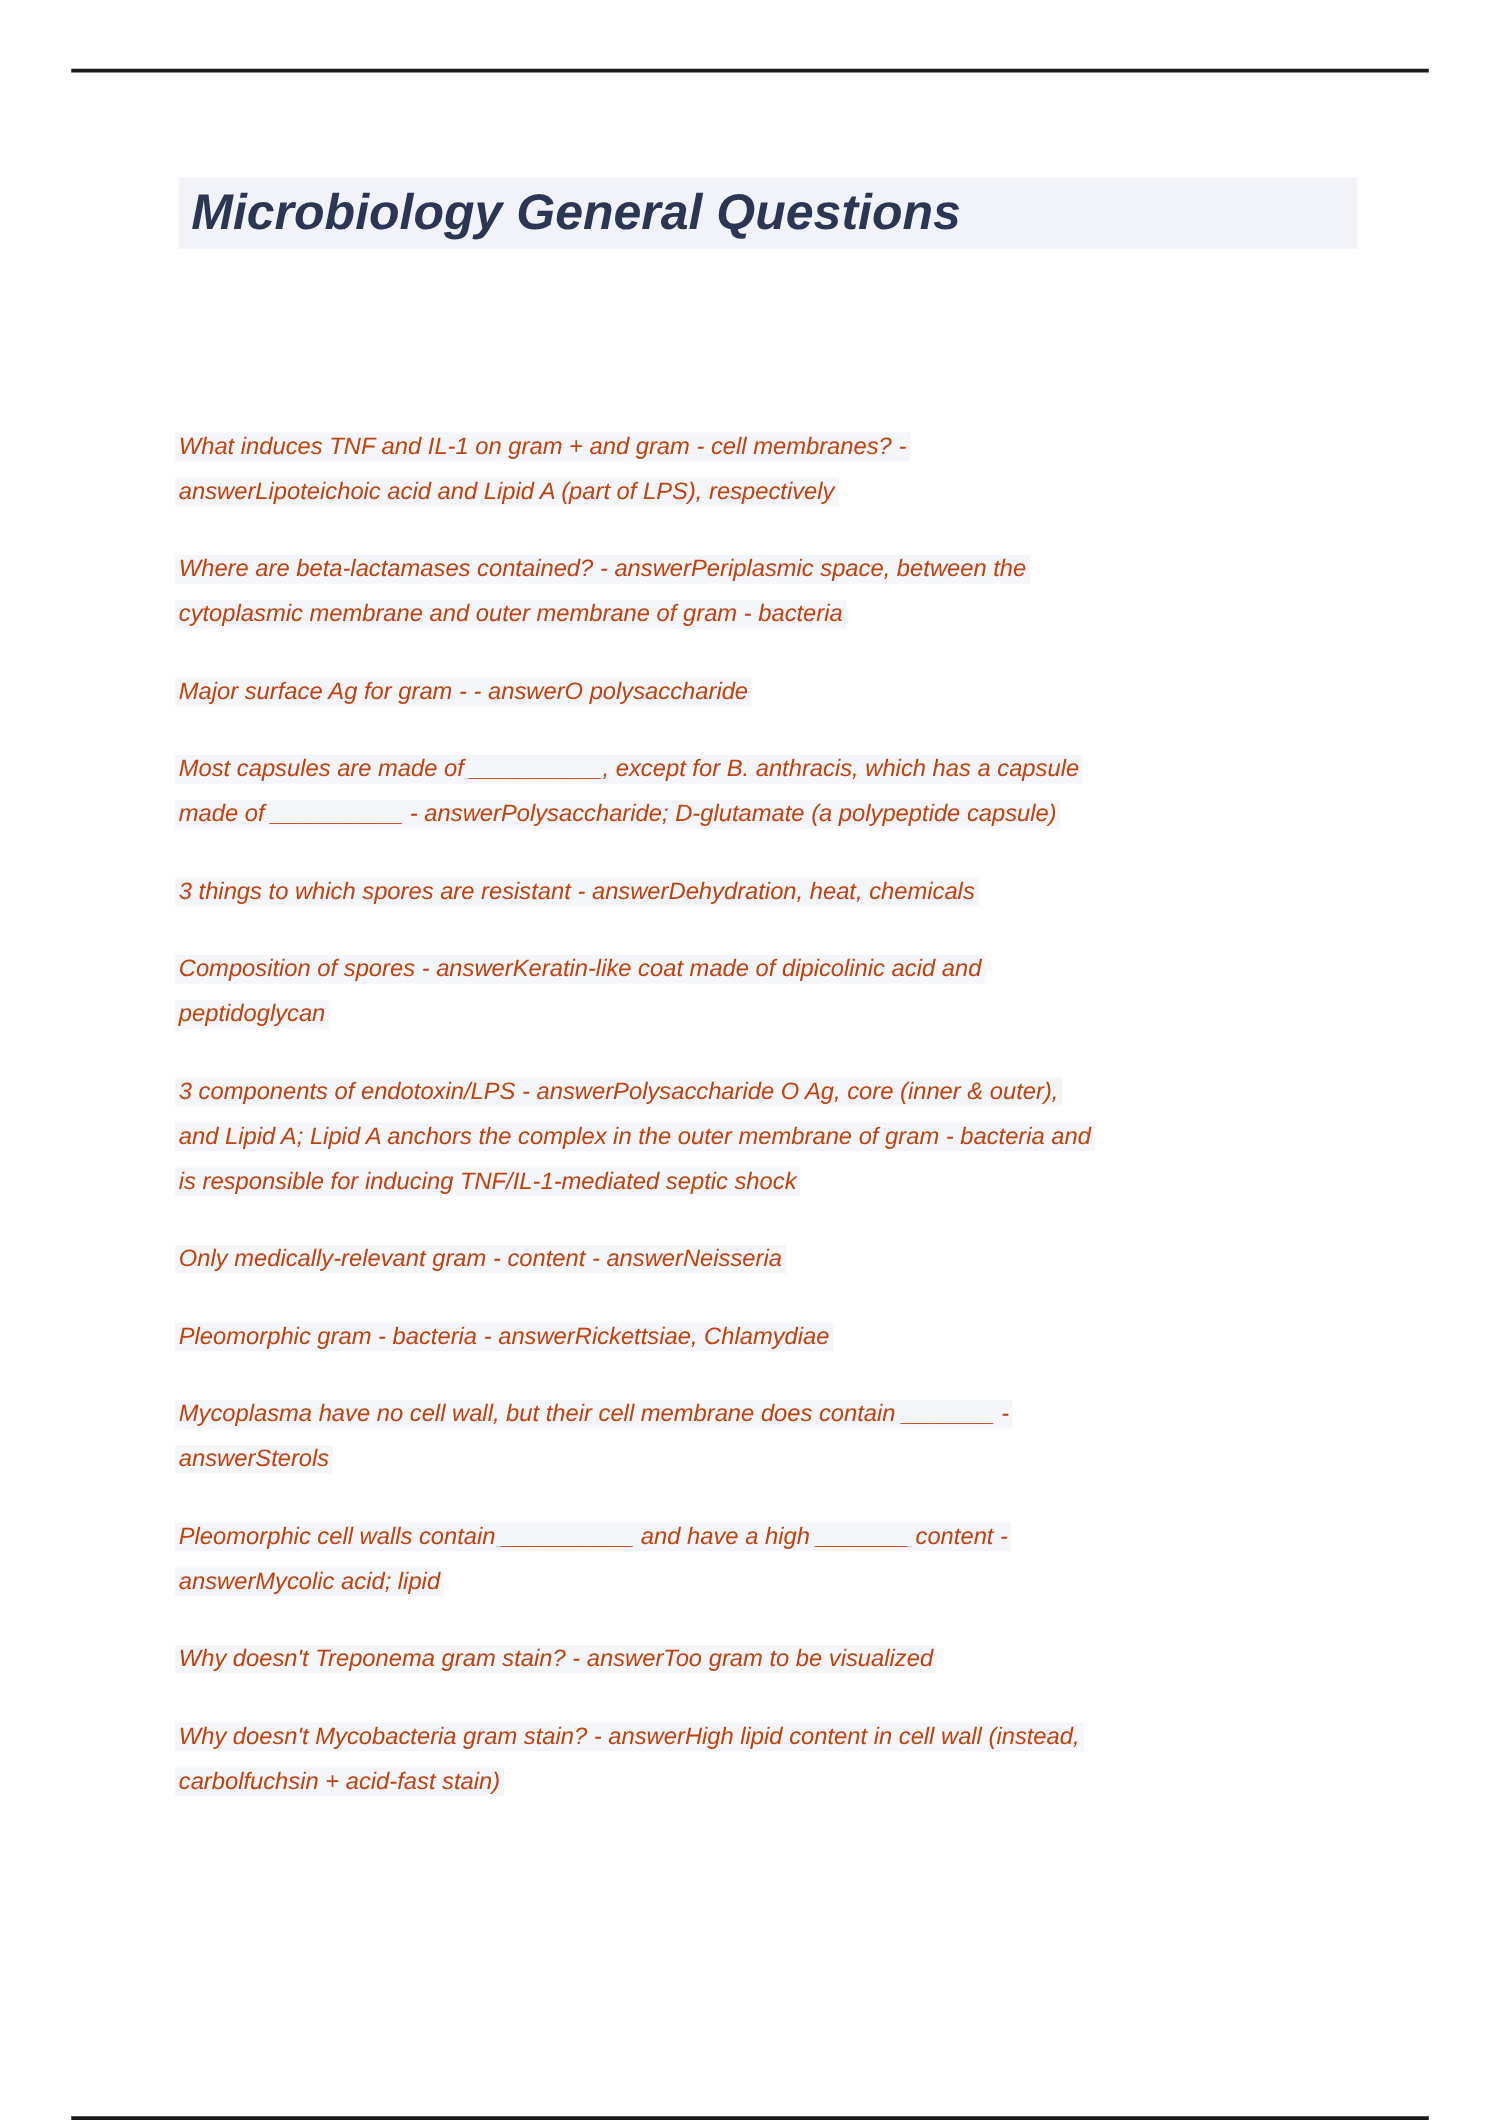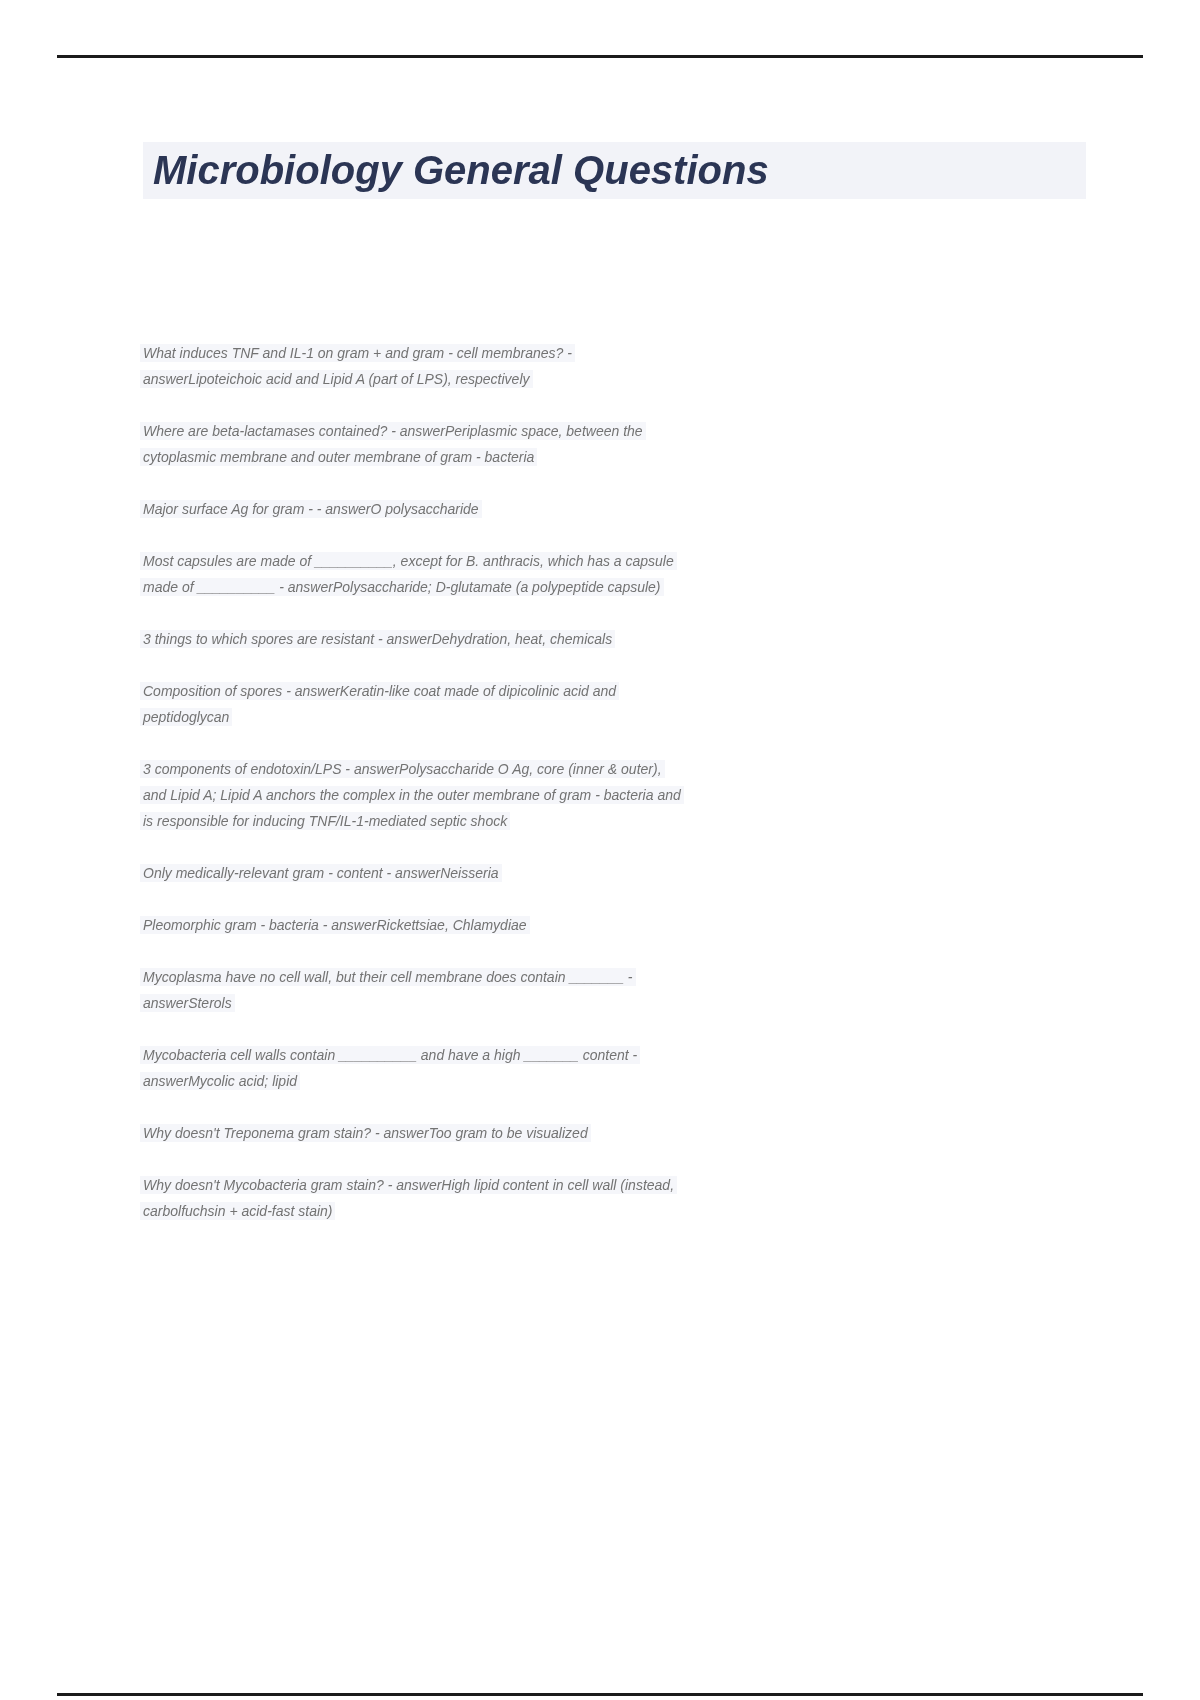--- a/index.html
+++ b/index.html
@@ -38,23 +38,23 @@
     white-space: nowrap;
   }
   .qa-list {
     position: absolute;
     left: 140px;
     top: 340px;
     width: 1005px;
   }
   .qa {
     margin: 0 0 26px 0;
-    font-size: 14px;
-    line-height: 26px;
-    color: #737373;
+    font-size: 19px;
+    line-height: 36px;
+    color: #c2410c;
   }
   .hl {
     background: #f5f6fa;
     white-space: pre-line;
     padding: 1px 3px;
     box-decoration-break: clone;
     -webkit-box-decoration-break: clone;
   }
 </style>
 </head>
@@ -78,21 +78,21 @@
       <p class="qa"><span class="hl">3 things to which spores are resistant - answerDehydration, heat, chemicals</span></p>
       <p class="qa"><span class="hl">Composition of spores - answerKeratin-like coat made of dipicolinic acid and
 peptidoglycan</span></p>
       <p class="qa"><span class="hl">3 components of endotoxin/LPS - answerPolysaccharide O Ag, core (inner &amp; outer),
 and Lipid A; Lipid A anchors the complex in the outer membrane of gram - bacteria and
 is responsible for inducing TNF/IL-1-mediated septic shock</span></p>
       <p class="qa"><span class="hl">Only medically-relevant gram - content - answerNeisseria</span></p>
       <p class="qa"><span class="hl">Pleomorphic gram - bacteria - answerRickettsiae, Chlamydiae</span></p>
       <p class="qa"><span class="hl">Mycoplasma have no cell wall, but their cell membrane does contain _______ -
 answerSterols</span></p>
-      <p class="qa"><span class="hl">Mycobacteria cell walls contain __________ and have a high _______ content -
+      <p class="qa"><span class="hl">Pleomorphic cell walls contain __________ and have a high _______ content -
 answerMycolic acid; lipid</span></p>
       <p class="qa"><span class="hl">Why doesn't Treponema gram stain? - answerToo gram to be visualized</span></p>
       <p class="qa"><span class="hl">Why doesn't Mycobacteria gram stain? - answerHigh lipid content in cell wall (instead,
 carbolfuchsin + acid-fast stain)</span></p>
     </div>
 
   <div class="rule rule-bottom"></div>
 </div>
 
 </body></html>

